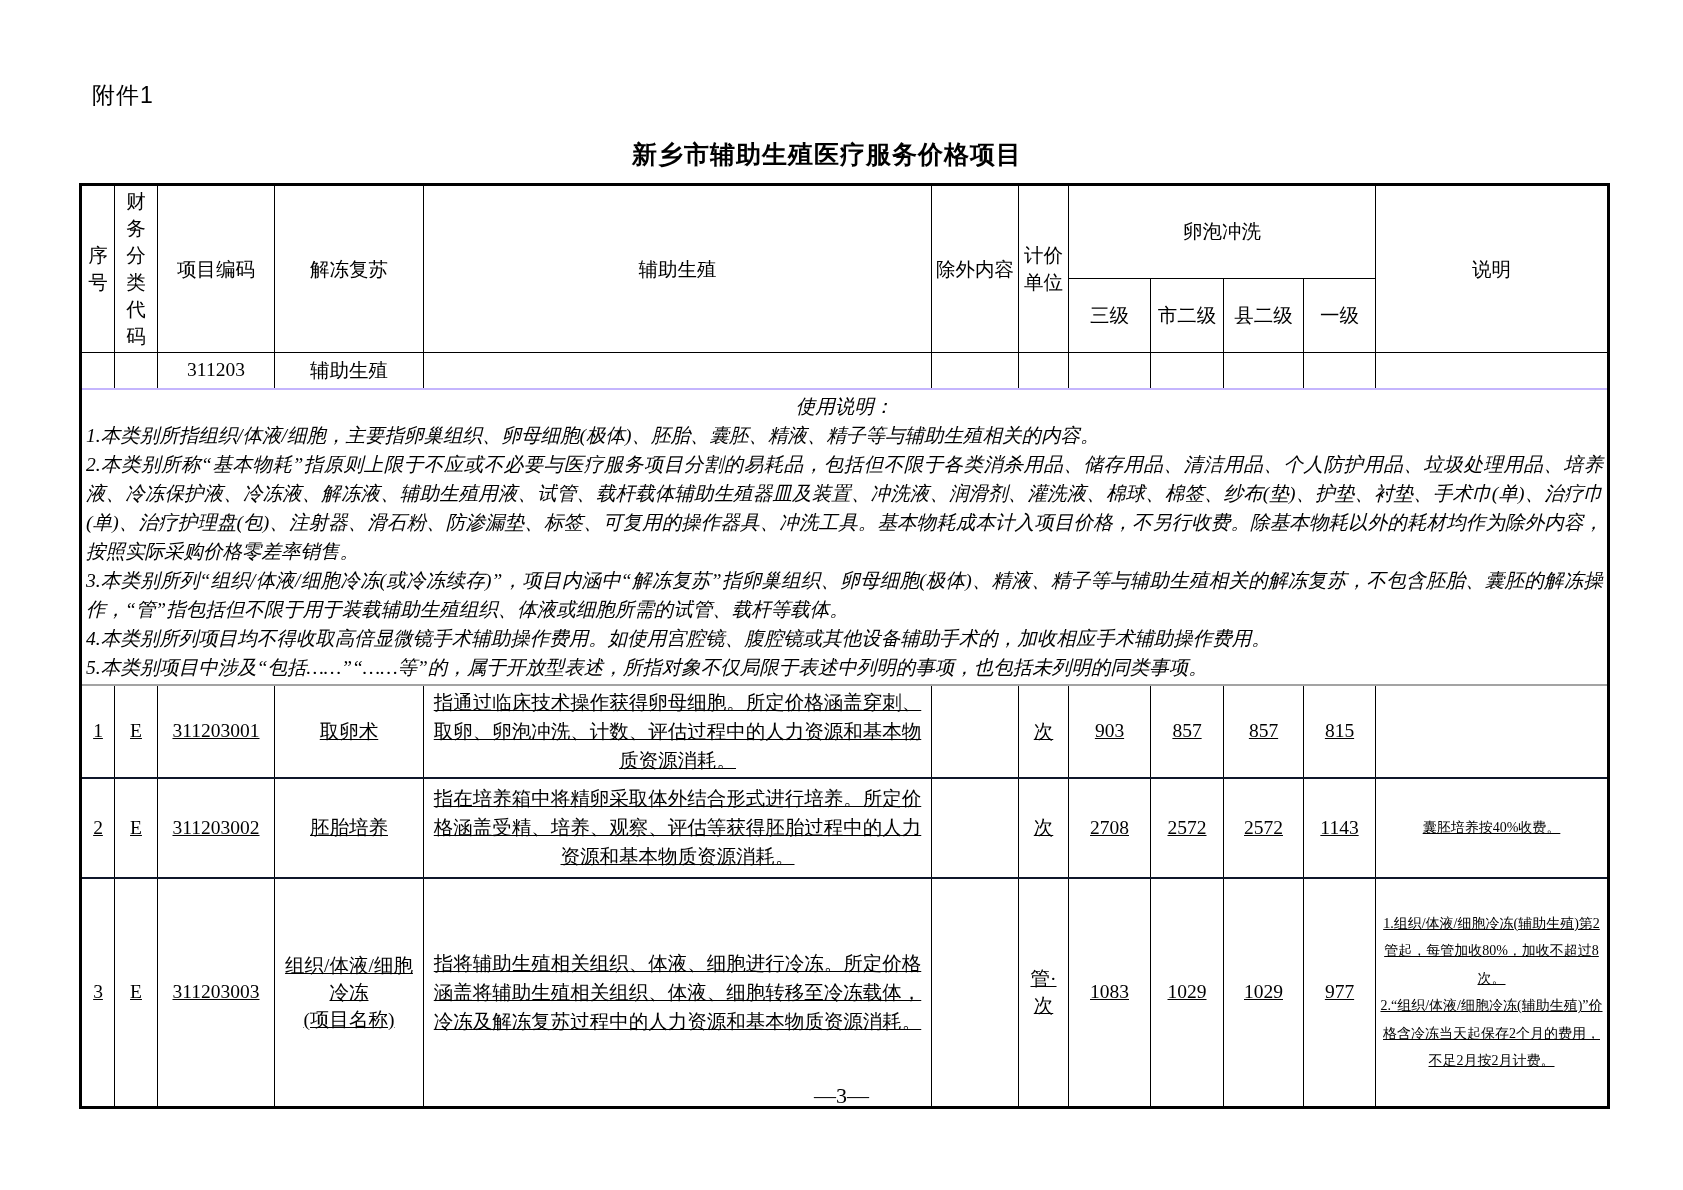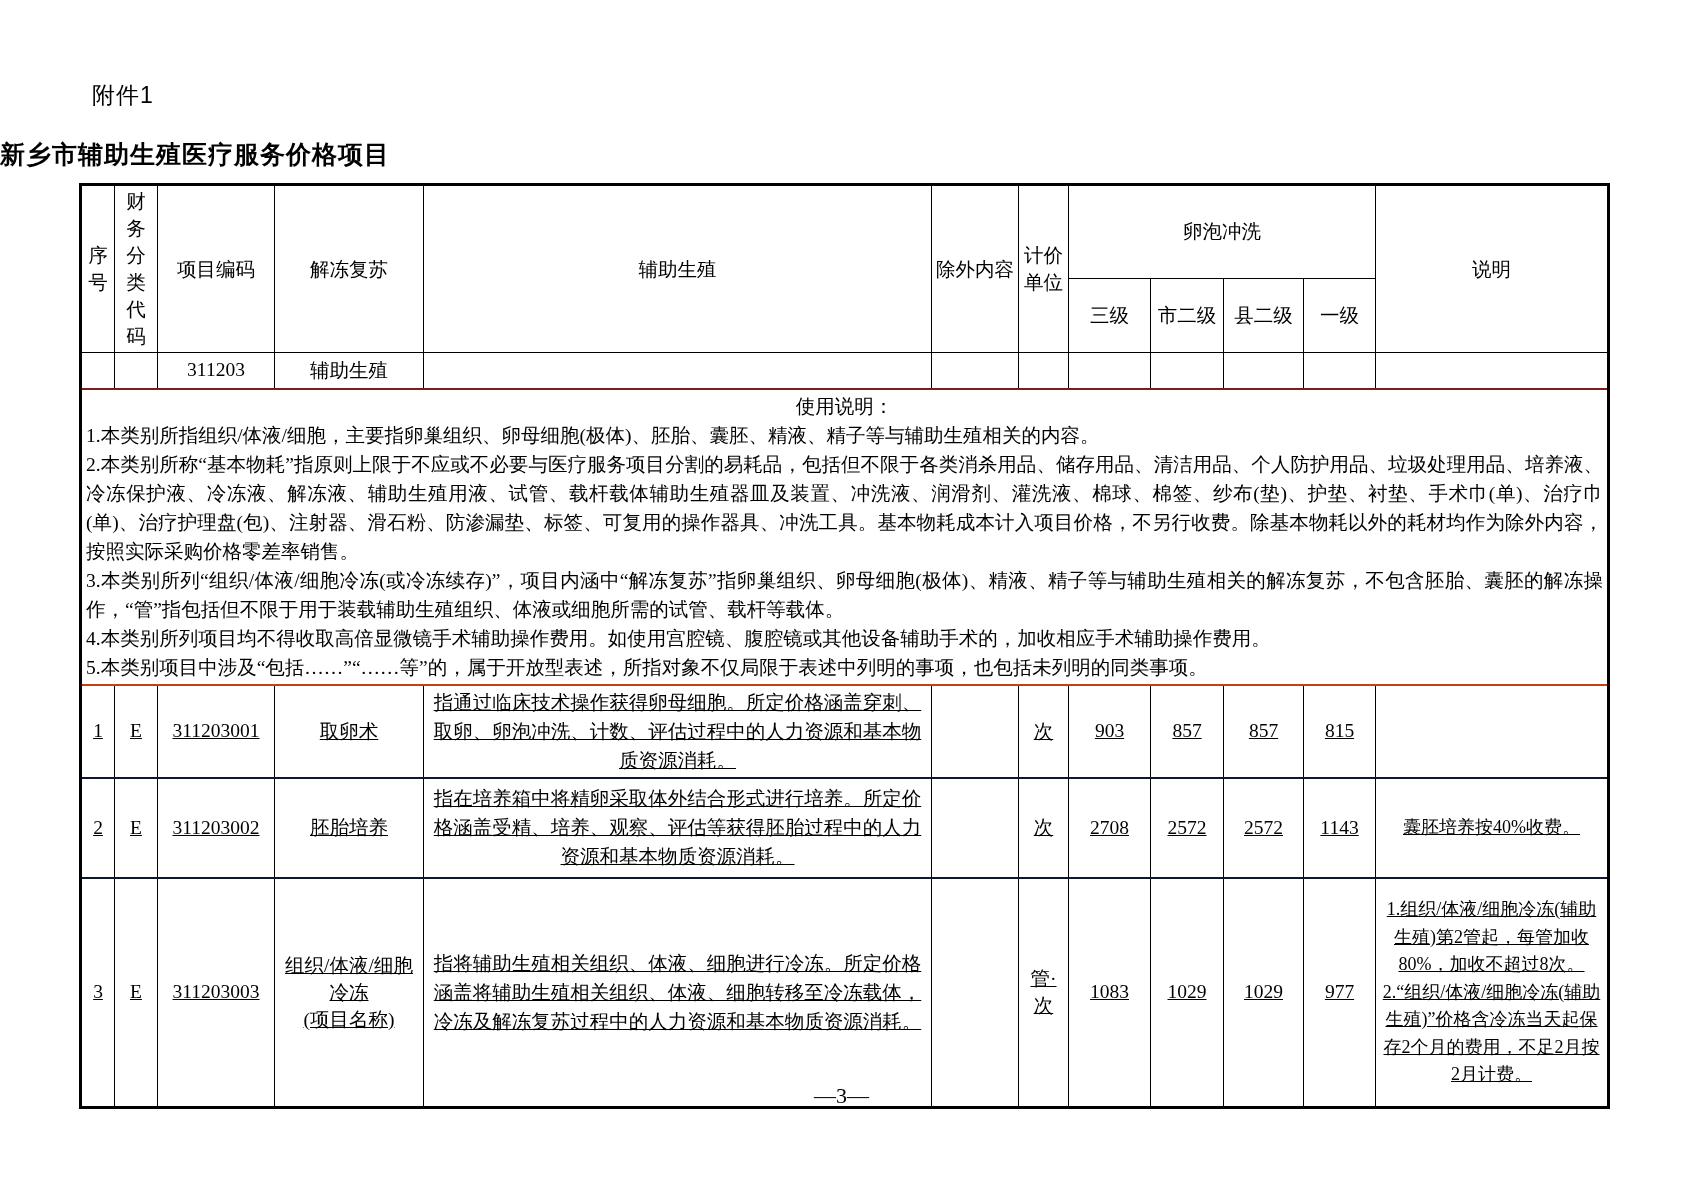--- a/index.html
+++ b/index.html
@@ -21,21 +21,21 @@
     top: 80px;
     font-family: "Liberation Sans", "DejaVu Sans", sans-serif;
     font-size: 23px;
     letter-spacing: 1px;
   }
   .doc-title {
     position: absolute;
     left: 0;
     top: 138px;
     width: 1654px;
-    text-align: left;
+    text-align: center;
     font-size: 25px;
     font-weight: bold;
     letter-spacing: 1px;
   }
   table.price-table {
     position: absolute;
     left: 79px;
     top: 183px;
     width: 1528px;
     border-collapse: collapse;
@@ -50,38 +50,38 @@
     text-align: center;
     font-weight: normal;
     overflow: hidden;
   }
   table.price-table {
     border: 3px solid #000;
   }
   tr.header-main { height: 57px; }
   tr.header-sub  { height: 45px; }
   tr.category-row { height: 36px; }
-  tr.category-row td { border-bottom: 2px solid #7f1d1d; text-align: center; }
+  tr.category-row td { border-bottom: 2px solid #c4b5fd; text-align: center; }
   tr.notes-row { height: 285px; }
-  tr.notes-row td { border-bottom: 2px solid #c2410c; }
+  tr.notes-row td { border-bottom: 2px solid #a3a3a3; font-style: italic; }
   tr.data-row td { border-bottom: 2px solid #0f172a; text-decoration: underline; }
   tr.data-row-1 { height: 93px; }
   tr.data-row-2 { height: 100px; }
   tr.data-row-3 { height: 230px; }
   .bold { font-weight: bold; }
   td.cell-content {
     text-align: left;
     padding: 4px 6px 4px 9px;
     line-height: 29px;
   }
   td.cell-notes {
     text-align: left;
     padding: 4px 4px 4px 7px;
     line-height: 27.5px;
-    font-size: 18px;
+    font-size: 14px;
   }
   td.cell-usage-notes {
     text-align: left;
     vertical-align: top;
     padding: 5px 10px 5px 8px;
     line-height: 29px;
     font-size: 19.5px;
   }
   .pre-line { white-space: pre-line; }
   .usage-item { text-align: justify; }

